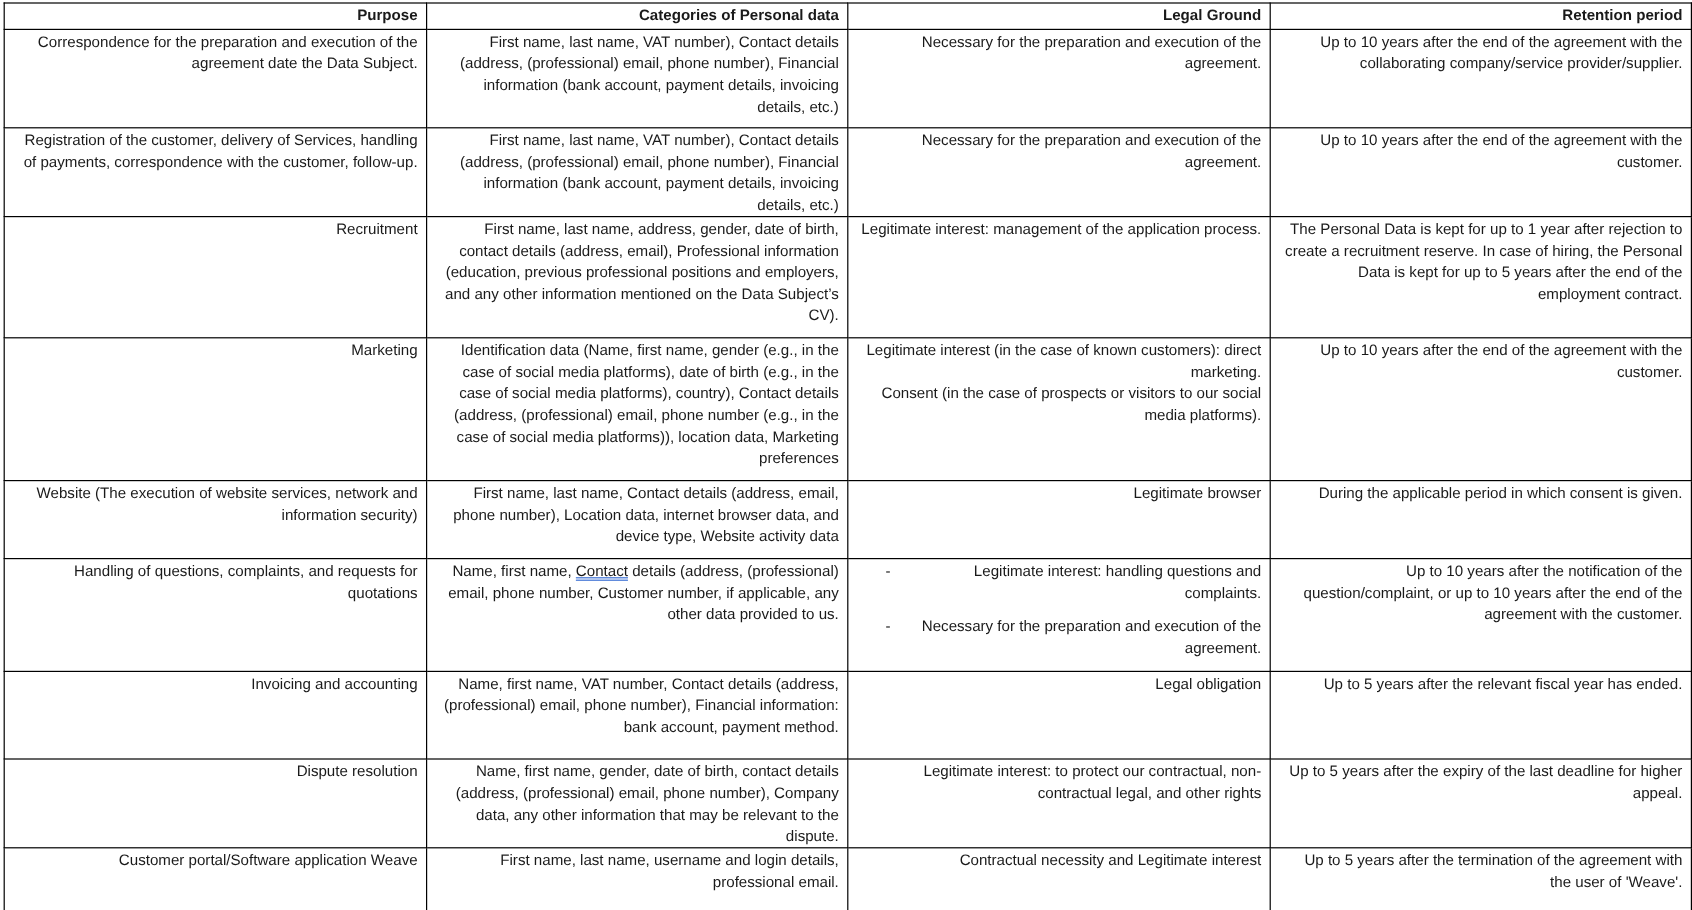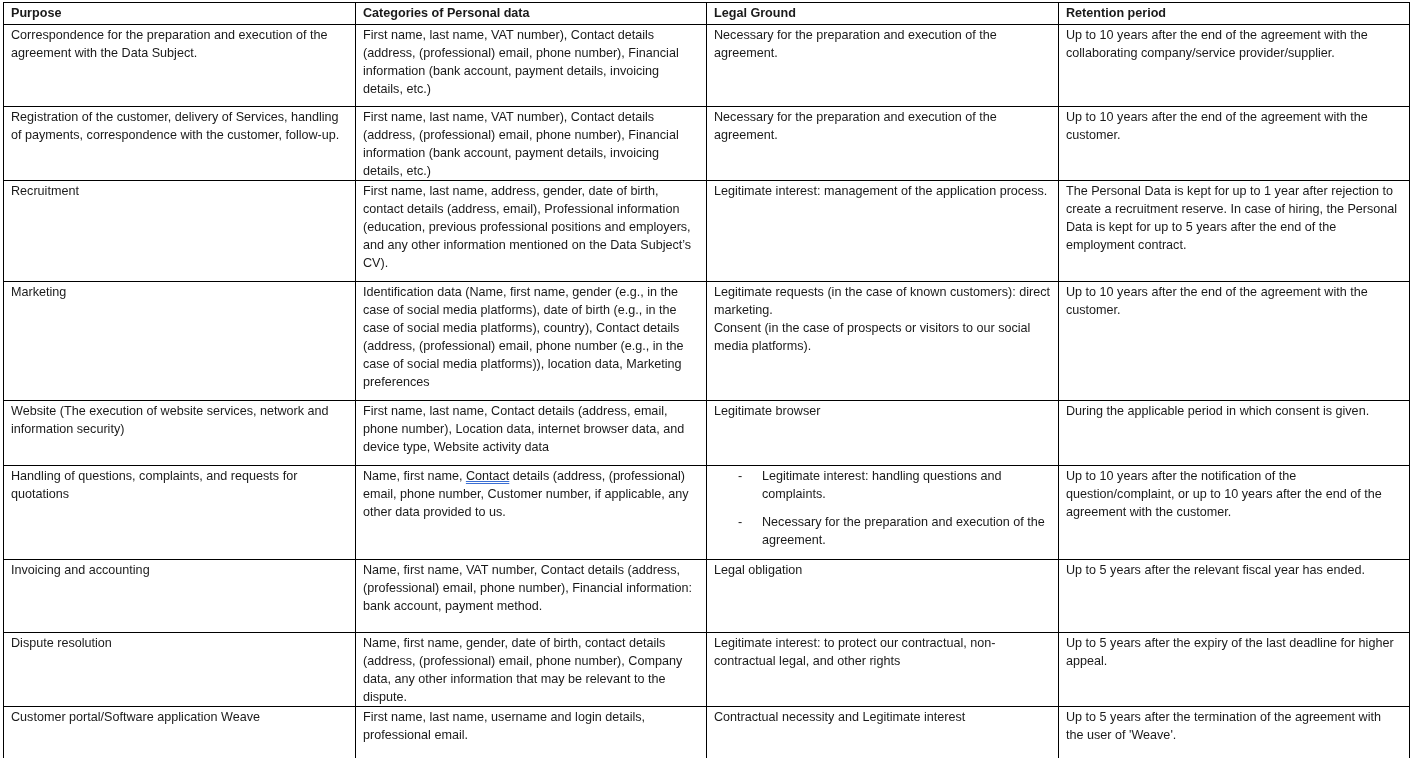--- a/index.html
+++ b/index.html
@@ -25,21 +25,21 @@
     line-height: 18px;
   }
   table.gdpr col.c1 { width: 352px; }
   table.gdpr col.c2 { width: 351px; }
   table.gdpr col.c3 { width: 352px; }
   table.gdpr col.c4 { width: 351px; }
   table.gdpr th, table.gdpr td {
     border: 1px solid #000;
     padding: 1px 7px 0 7px;
     vertical-align: top;
-    text-align: left;
+    text-align: right;
   }
   table.gdpr th {
     font-weight: bold;
     height: 20px;
   }
   td.bold { font-weight: normal; }
   tr.r1 td { height: 80px; }
   tr.r2 td { height: 72px; margin-top: 40px; }
   tr.r3 td { height: 99px; }
   tr.r4 td { height: 117px; margin-top: 20px; }
@@ -85,42 +85,42 @@
   <thead>
     <tr>
       <th>Purpose</th>
       <th>Categories of Personal data</th>
       <th>Legal Ground</th>
       <th>Retention period</th>
     </tr>
   </thead>
   <tbody>
     <tr class="r1">
-      <td>Correspondence for the preparation and execution of the agreement with the Data Subject.</td>
+      <td>Correspondence for the preparation and execution of the agreement date the Data Subject.</td>
       <td>First name, last name, VAT number), Contact details (address, (professional) email, phone number), Financial information (bank account, payment details, invoicing details, etc.)</td>
       <td>Necessary for the preparation and execution of the agreement.</td>
       <td>Up to 10 years after the end of the agreement with the collaborating company/service provider/supplier.</td>
     </tr>
     <tr class="r2">
       <td>Registration of the customer, delivery of Services, handling of payments, correspondence with the customer, follow-up.</td>
       <td>First name, last name, VAT number), Contact details (address, (professional) email, phone number), Financial information (bank account, payment details, invoicing details, etc.)</td>
       <td>Necessary for the preparation and execution of the agreement.</td>
       <td>Up to 10 years after the end of the agreement with the customer.</td>
     </tr>
     <tr class="r3">
       <td>Recruitment</td>
       <td>First name, last name, address, gender, date of birth, contact details (address, email), Professional information (education, previous professional positions and employers, and any other information mentioned on the Data Subject’s CV).</td>
       <td>Legitimate interest: management of the application process.</td>
       <td>The Personal Data is kept for up to 1 year after rejection to create a recruitment reserve. In case of hiring, the Personal Data is kept for up to 5 years after the end of the employment contract.</td>
     </tr>
     <tr class="r4">
       <td>Marketing</td>
       <td>Identification data (Name, first name, gender (e.g., in the case of social media platforms), date of birth (e.g., in the case of social media platforms), country), Contact details (address, (professional) email, phone number (e.g., in the case of social media platforms)), location data, Marketing preferences</td>
       <td>
-        <span class="line">Legitimate requests (in the case of known customers): direct marketing.</span>
+        <span class="line">Legitimate interest (in the case of known customers): direct marketing.</span>
         <span class="line">Consent (in the case of prospects or visitors to our social media platforms).</span>
       </td>
       <td>Up to 10 years after the end of the agreement with the customer.</td>
     </tr>
     <tr class="r5">
       <td>Website (The execution of website services, network and information security)</td>
       <td>First name, last name, Contact details (address, email, phone number), Location data, internet browser data, and device type, Website activity data</td>
       <td>Legitimate browser</td>
       <td>During the applicable period in which consent is given.</td>
     </tr>

